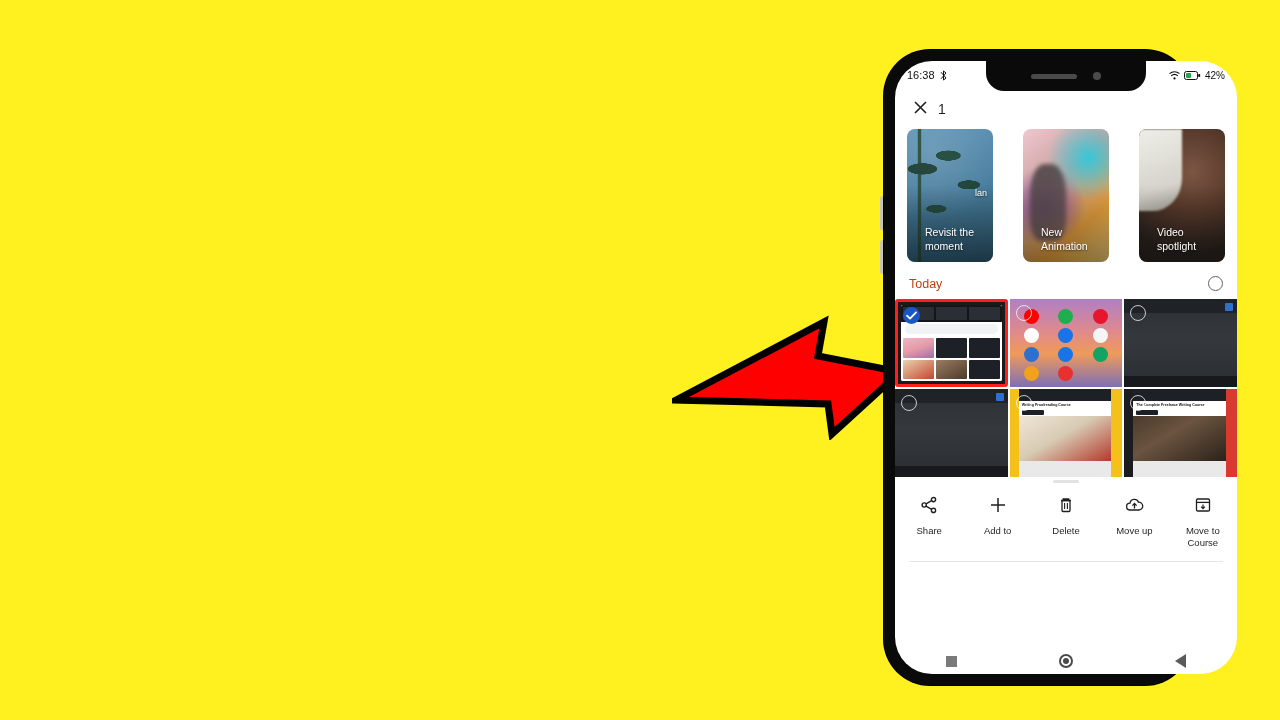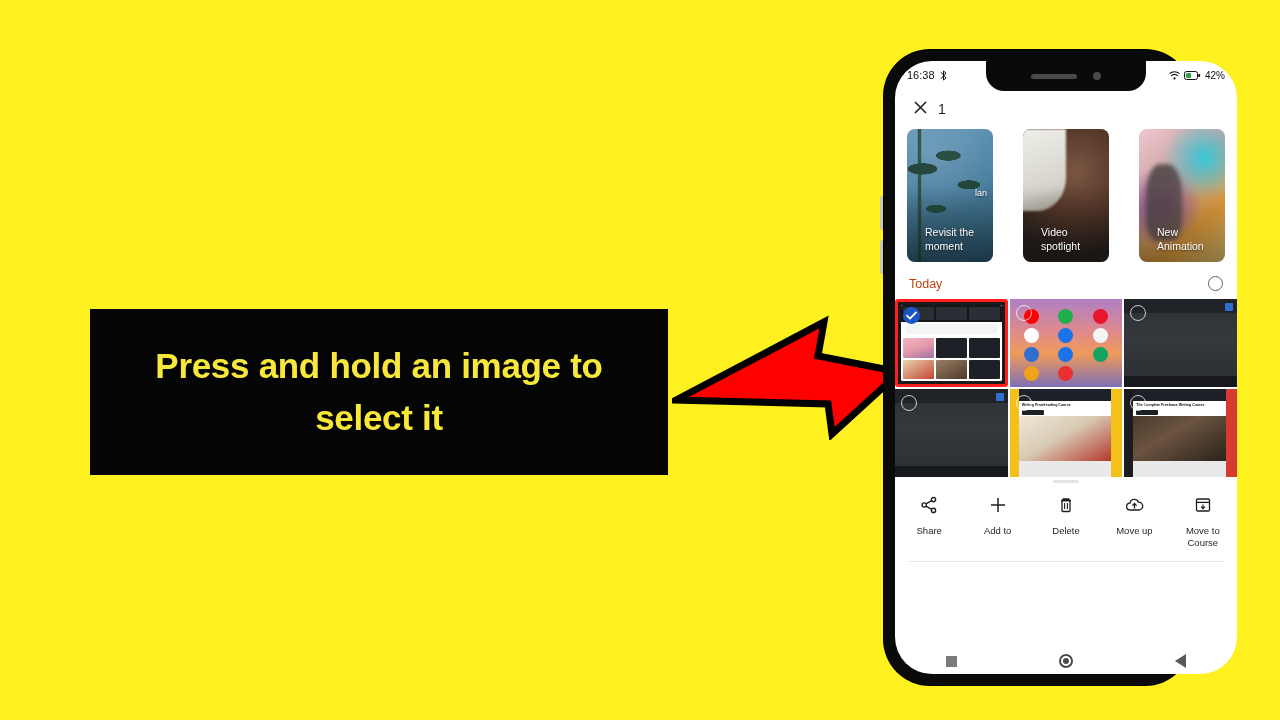--- a/index.html
+++ b/index.html
@@ -372,23 +372,20 @@
             display:flex; align-items:center; justify-content:center; }
   .nav-ci i { width:6px; height:6px; background:#4a4a4a; border-radius:50%; display:block; }
   .nav-tr { width:0; height:0; border-top:7px solid transparent; border-bottom:7px solid transparent;
             border-right:11px solid #5a5a5a; }
 </style>
 </head>
 <body>
 
 <div id="stage">
 
-  <div id="banner">
-    <div id="banner-text">Press and hold an image to select it</div>
-  </div>
 
   <svg id="arrow" viewBox="0 0 232 128">
     <polygon points="4,88 152,10 146,44 228,60 160,122 156,92" fill="#FF0000" stroke="#000000" stroke-width="7" stroke-linejoin="miter"></polygon>
   </svg>
 
   <div class="side-btn" id="vol-up"></div>
   <div class="side-btn" id="vol-down"></div>
   <div class="side-btn" id="power"></div>
 
   <div id="phone">
@@ -438,29 +435,29 @@
         </div>
       </div>
 
       <div id="carousel">
         <div class="memcard card-palms">
           <div class="scrim"></div>
           <div class="memcard-hint">lan</div>
           <div class="label" style="white-space:pre-line">Revisit the
 moment</div>
         </div>
+        <div class="memcard card-anim">
+          <div class="scrim"></div>
+          <div class="label" style="white-space:pre-line">New
+Animation</div>
+        </div>
         <div class="memcard card-video">
           <div class="scrim"></div>
           <div class="label" style="white-space:pre-line">Video
 spotlight</div>
-        </div>
-        <div class="memcard card-anim">
-          <div class="scrim"></div>
-          <div class="label" style="white-space:pre-line">New
-Animation</div>
         </div>
       </div>
 
       <div id="today-row">
         <div id="today-label">Today</div>
         <div id="today-circle"></div>
       </div>
 
       <div id="grid">
 

